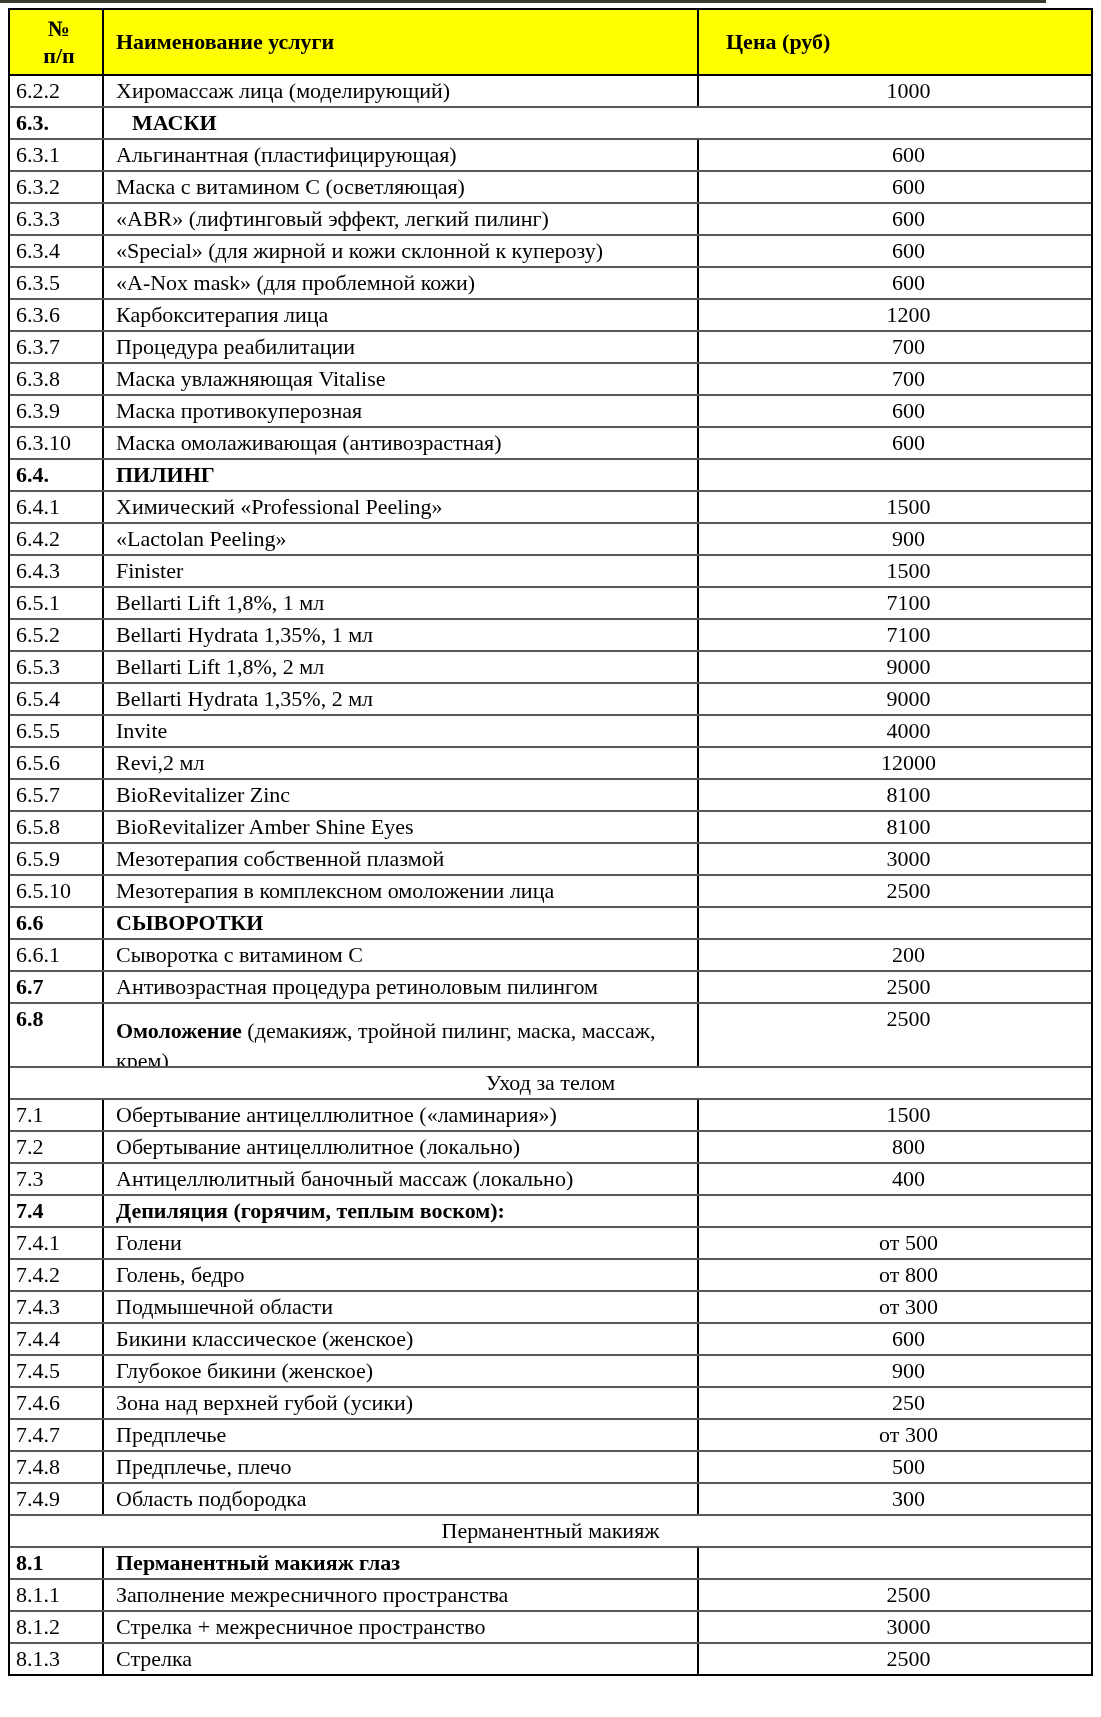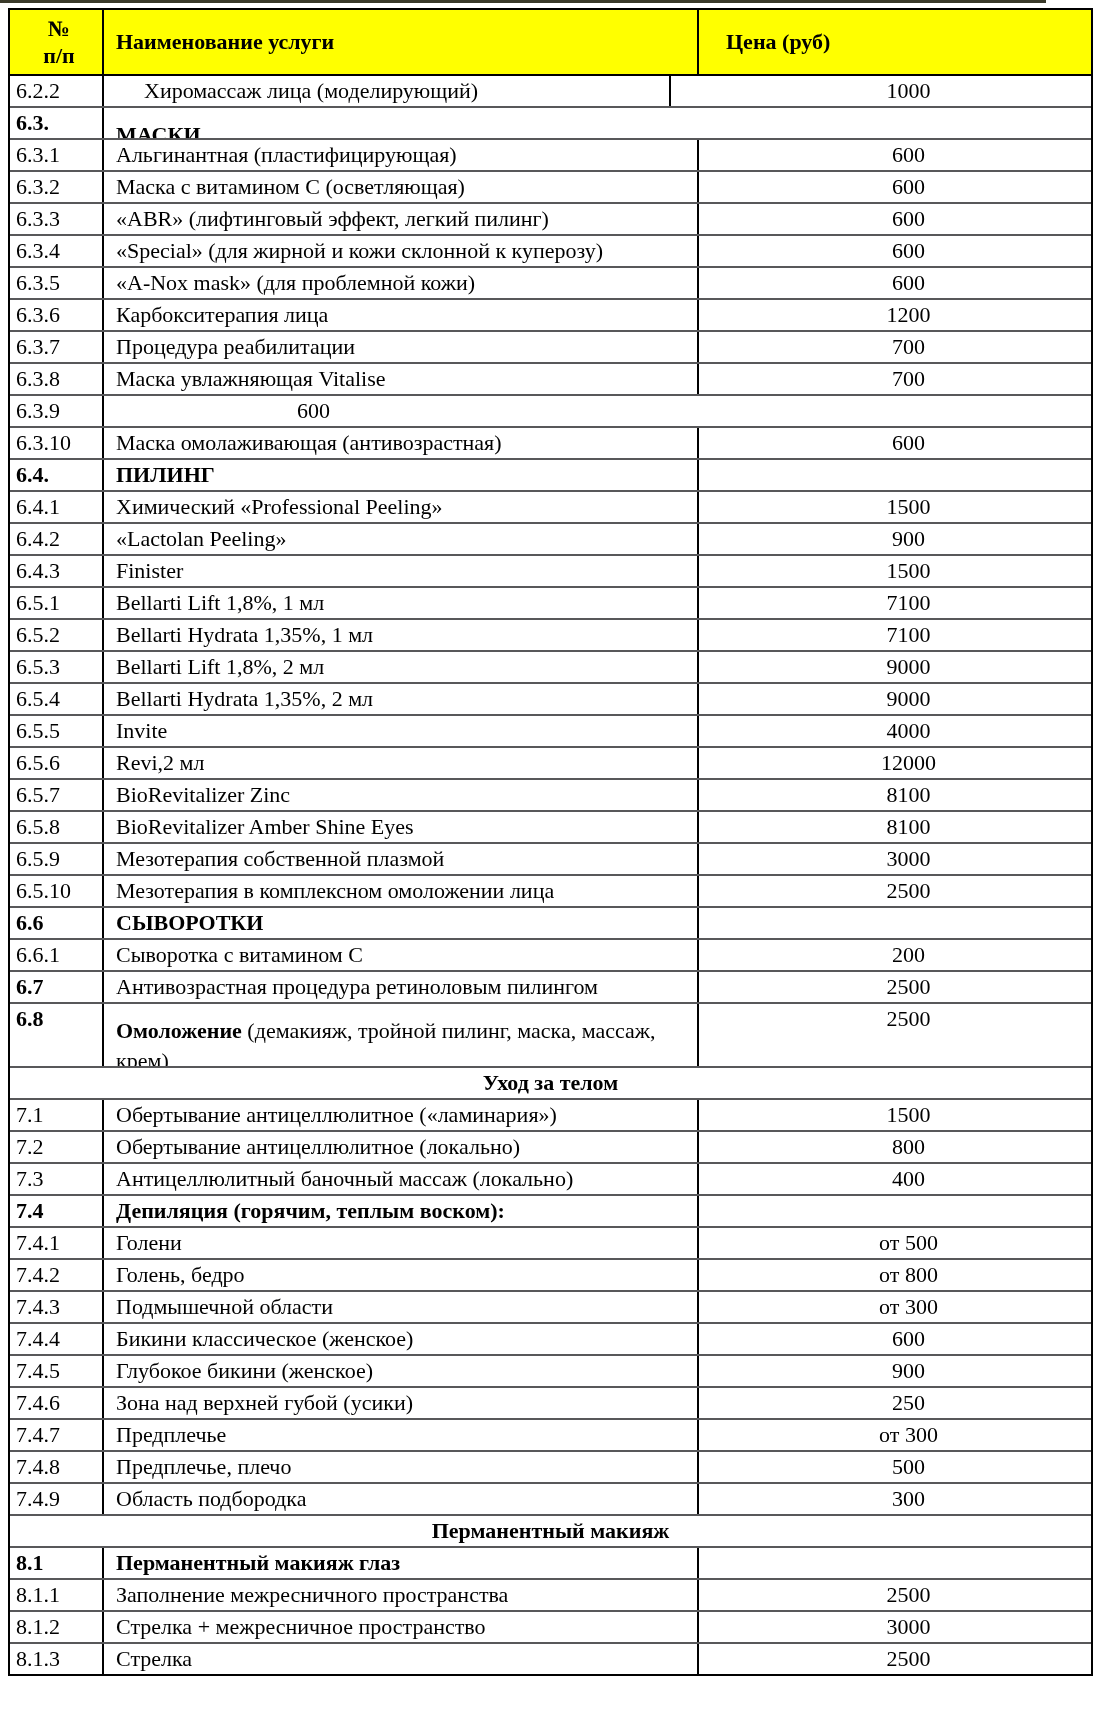--- a/index.html
+++ b/index.html
@@ -33,21 +33,20 @@
   .row {
     display: flex;
     height: 30px;
     line-height: 30px;
     font-size: 22px;
     border-top: 2px solid #58585a;
     overflow: hidden;
   }
   .row.first-body {
     border-top-color: #000;
-    gap: 28px;
   }
   .header-row {
     border-top: none;
     height: 64px;
     background: #ffff00;
     font-weight: bold;
   }
   .header-row .c-num {
     line-height: 27px;
     padding-top: 5px;
@@ -68,39 +67,38 @@
   .c-name {
     flex: 1 1 auto;
     border-right: 2px solid #000;
     box-sizing: border-box;
     padding-left: 12px;
     padding-right: 6px;
   }
   .c-name-span {
     flex: 1 1 auto;
     box-sizing: border-box;
-    padding-left: 12px;
-    margin-top: 12px;
+    padding-left: 28px;
   }
   .c-price {
     width: 365px;
     flex: 0 0 365px;
     box-sizing: border-box;
     text-align: center;
     margin-left: 27px;
   }
   .row.tall {
     height: 62px;
     line-height: 30px;
   }
   .row.tall .c-name { padding-top: 12px; }
   .row.tall .c-price { line-height: 30px; }
   .group-row {
     justify-content: center;
-    font-weight: bold;
+    font-weight: normal;
     text-align: center;
     align-items: center;
   }
   .b { font-weight: bold; }
 </style>
 </head>
 <body>
 
 <div class="top-fragment"></div>
 
@@ -158,20 +156,21 @@
         <div class="c-name">Процедура реабилитации</div>
         <div class="c-price">700</div>
       </div>
       <div class="row">
         <div class="c-num">6.3.8</div>
         <div class="c-name">Маска увлажняющая Vitalise</div>
         <div class="c-price">700</div>
       </div>
       <div class="row">
         <div class="c-num">6.3.9</div>
+        <div class="c-name">Маска противокуперозная</div>
         <div class="c-price">600</div>
       </div>
       <div class="row">
         <div class="c-num">6.3.10</div>
         <div class="c-name">Маска омолаживающая (антивозрастная)</div>
         <div class="c-price">600</div>
       </div>
       <div class="row">
         <div class="c-num b">6.4.</div>
         <div class="c-name b">ПИЛИНГ</div>

